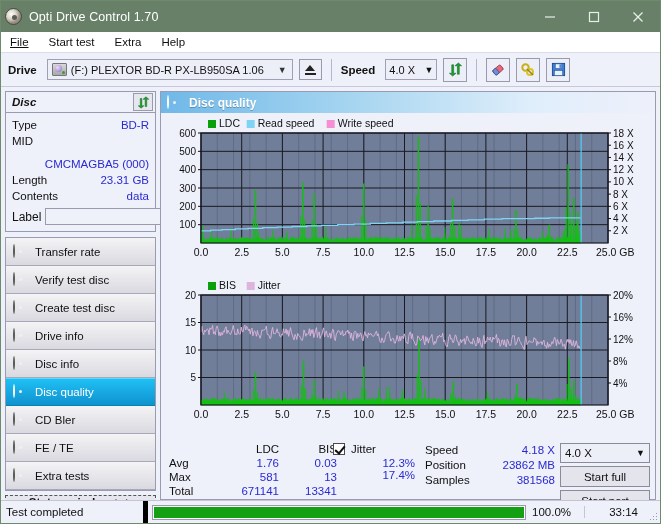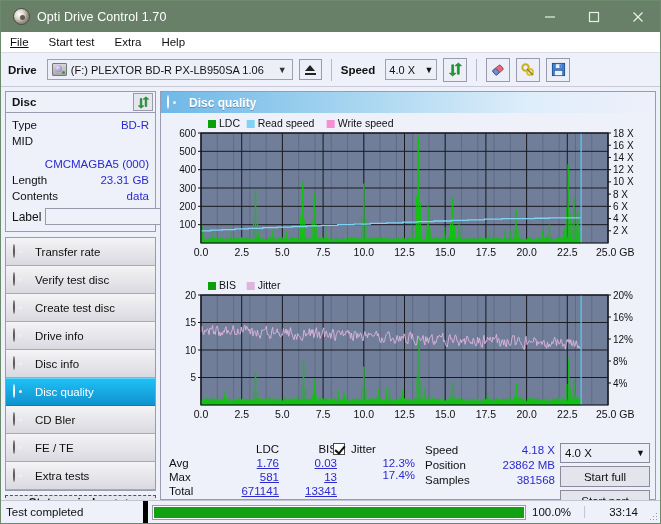--- a/index.html
+++ b/index.html
@@ -15,21 +15,21 @@
     width:661px; height:524px;
     background:#eef0fa;
     border:1px solid #6d8a6d;
     position:relative;
     display:flex; flex-direction:column;
   }
   
   .titlebar {
     height:31px; background:#688068;
     display:flex; align-items:center;
-    padding-left:12px; flex:0 0 31px;
+    padding-left:4px; flex:0 0 31px;
   }
   .titlebar .appicon {
     width:17px; height:17px; border-radius:50%;
     background:radial-gradient(circle at 35% 35%, #fff 0%, #d8d4c8 35%, #9a9486 60%, #6e6a5e 100%);
     border:1px solid #4a4a42; margin-right:7px; position:relative;
   }
   .titlebar .appicon:after {
     content:""; position:absolute; left:6px; top:6px; width:5px; height:5px;
     border-radius:50%; background:#5c5c56;
   }
@@ -92,21 +92,21 @@
     width:24px; height:24px; border:1px solid #9a9aaa; background:#eceef8;
     display:flex; align-items:center; justify-content:center;
   }
   
   .body { flex:1; display:flex; padding:4px 4px 0 4px; gap:4px; min-height:0; }
   
   .sidebar { width:151px; display:flex; flex-direction:column; }
   .disc-panel { border:1px solid #9a9ab0; background:#eef0fa; }
   .disc-head {
     height:21px; display:flex; align-items:center; padding:0 2px 0 6px;
-    border-bottom:1px solid #9a9ab0; background:#eef0fa;
+    border-bottom:1px solid #9a9ab0; background:#eef0fa;font-style:italic;
   }
   .disc-head .t { font-weight:bold; font-size:11.5px; color:#111; }
   .disc-head .refresh {
     margin-left:auto; width:20px;height:18px;border:1px solid #9a9aaa;background:#e6e6ee;
     display:flex;align-items:center;justify-content:center;
   }
   .disc-rows { padding:4px 6px 5px 6px; }
   .drow { display:flex; font-size:11.5px; line-height:16px; }
   .drow .k { color:#111; }
   .drow .v { margin-left:auto; color:#2a2ad0; }
@@ -161,21 +161,21 @@
   .main-head .t { font-weight:bold; color:#ffffff; font-size:12px; text-shadow:0 1px 0 rgba(0,0,0,.25); }
   .charts { padding:2px 3px 0 3px; }
   .chart-wrap { position:relative; }
   .stats {
     display:flex; padding:4px 0 0 0; font-size:11.5px; color:#111; flex:1;
   }
   .stats-left { width:172px; padding-left:8px; }
   .stats-grid { display:grid; grid-template-columns:44px 66px 58px; row-gap:2px; }
   .stats-grid .h { text-align:right; color:#111; }
   .stats-grid .rl { color:#111; }
-  .stats-grid .val { text-align:right; color:#2a2ad0;text-decoration:underline; }
+  .stats-grid .val { text-align:right; color:#2a2ad0; }
   .stats-mid { width:92px; }
   .jitter-row { display:flex; align-items:center; gap:6px; }
   .cbx { width:12px; height:12px; border:1px solid #4a4a4a; background:#fff; position:relative; }
   .cbx:after {
     content:""; position:absolute; left:3px; top:0px; width:4px; height:8px;
     border:solid #111; border-width:0 2px 2px 0; transform:rotate(40deg);
   }
   .jv { color:#2a2ad0; text-align:right; display:block; padding-right:10px; }
   .stats-right { flex:1; display:flex; }
   .sr-grid { display:grid; grid-template-columns:58px 72px; row-gap:3px; align-content:start; padding-top:1px;}

